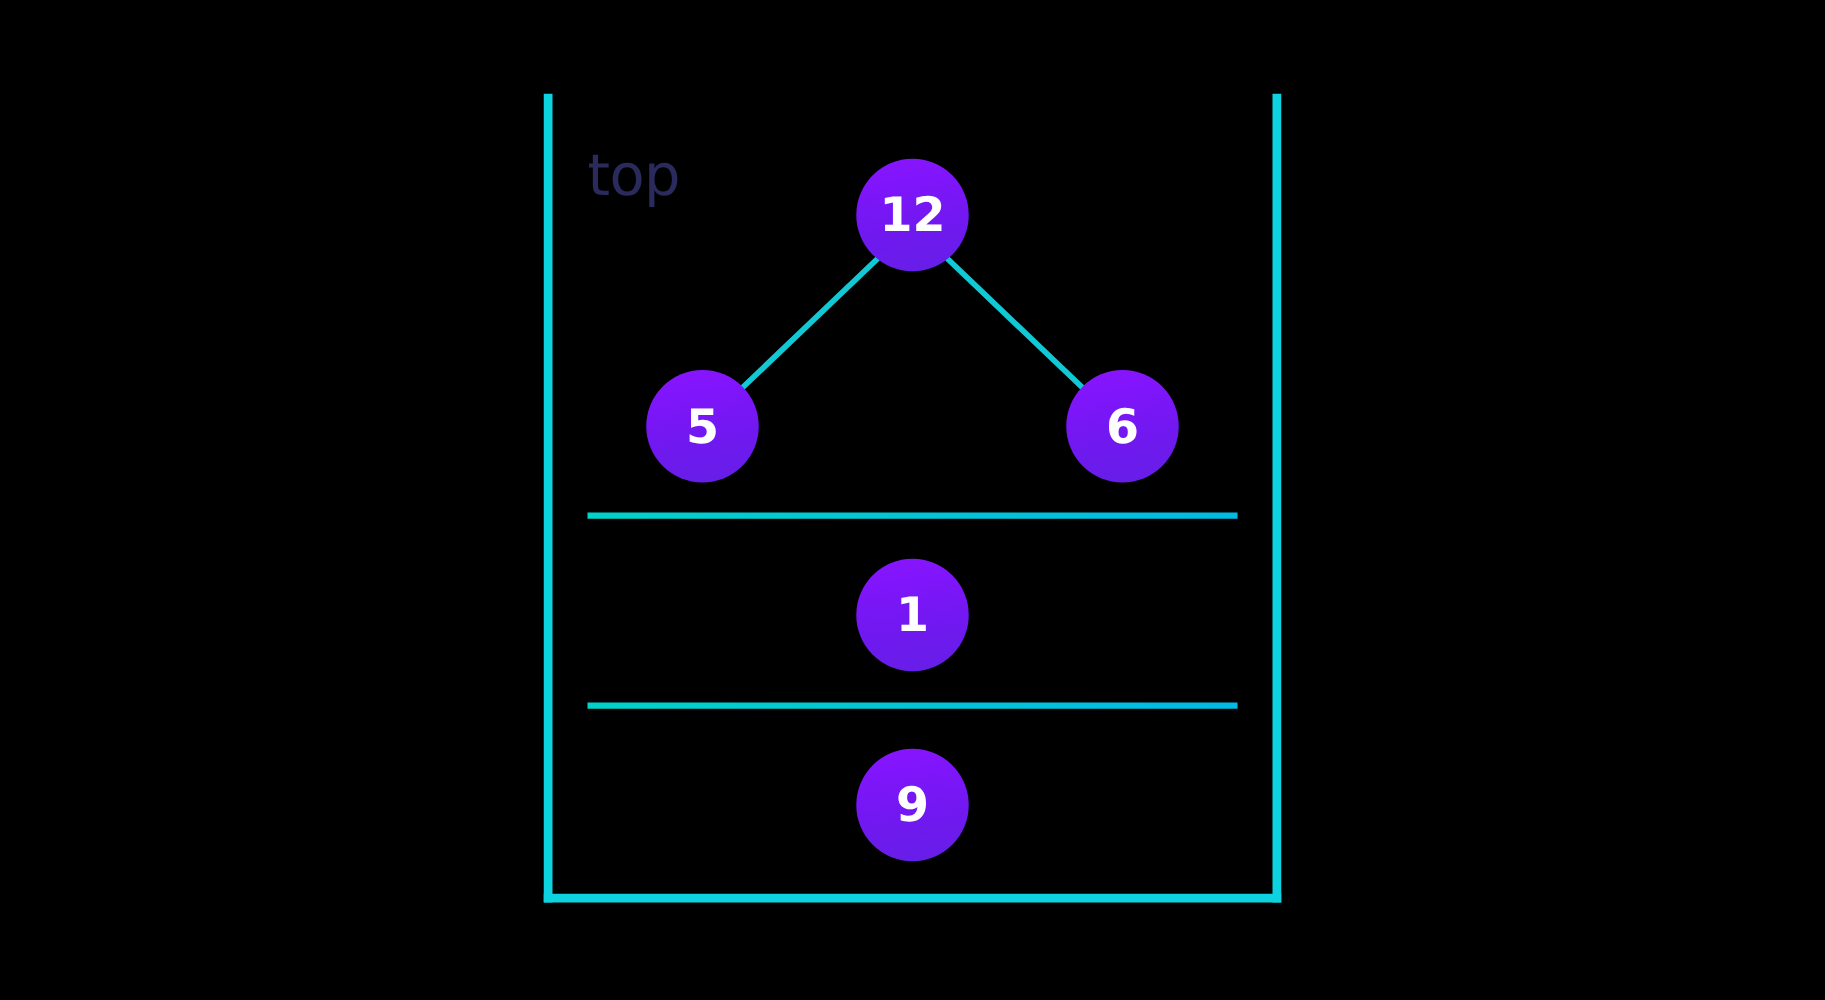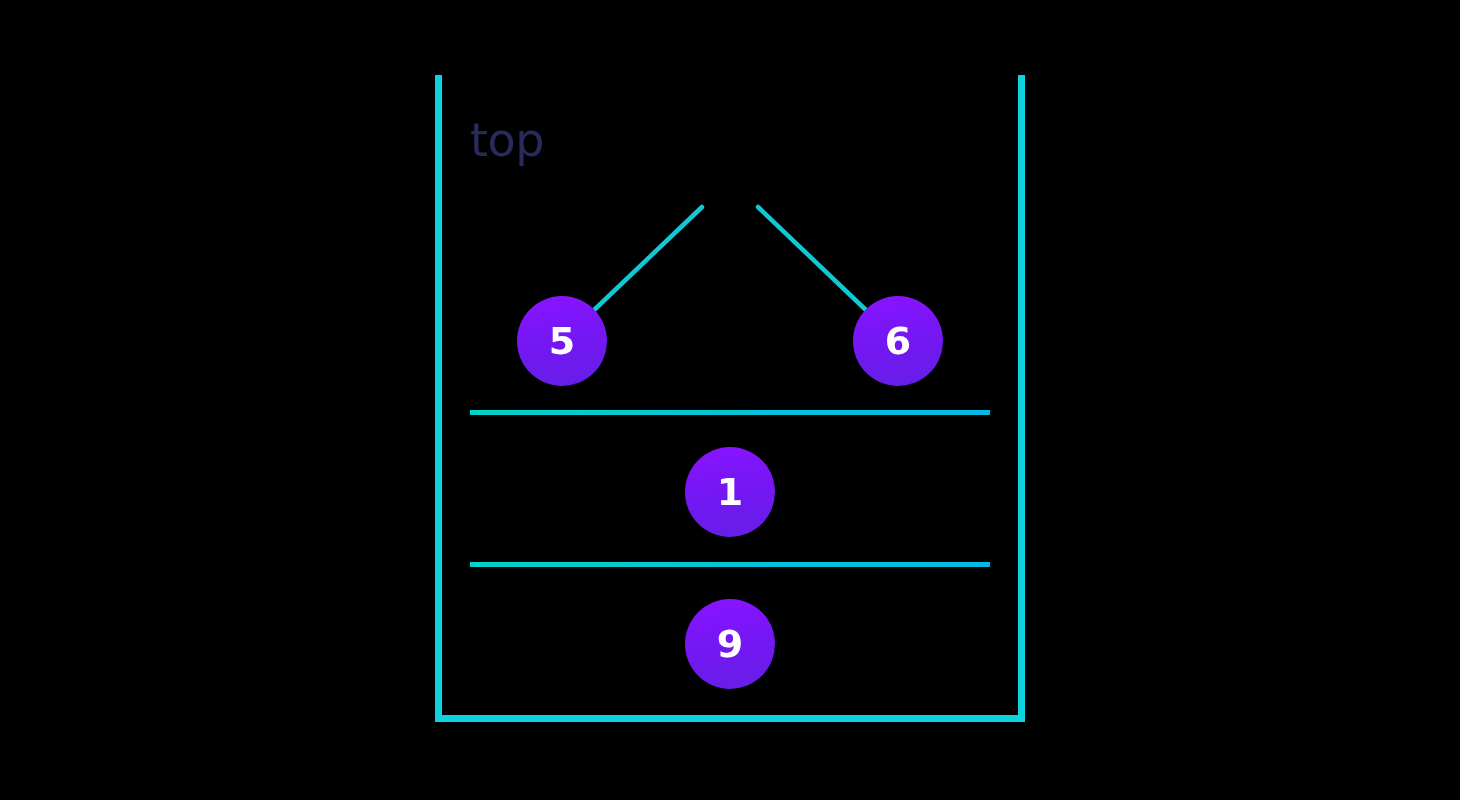--- a/index.html
+++ b/index.html
@@ -101,20 +101,23 @@
   <div class="top-label" style="color: rgb(42, 42, 92);">top</div>
 
   <div class="divider d1" style="left: 470px; top: 410px; width: 520px; background: linear-gradient(90deg, rgb(0, 211, 201) 0%, rgb(0, 187, 228) 100%);"></div>
   <div class="divider d2" style="left: 470px; top: 562px; width: 520px; background: linear-gradient(90deg, rgb(0, 211, 201) 0%, rgb(0, 187, 228) 100%);"></div>
 
   <svg id="edges" viewBox="0 0 1460 800" xmlns="http://www.w3.org/2000/svg">
     <line id="edge-0" stroke="#11c9d4" stroke-width="4.5" stroke-linecap="round" x1="702" y1="207" x2="592" y2="312"></line>
     <line id="edge-1" stroke="#11c9d4" stroke-width="4.5" stroke-linecap="round" x1="758" y1="207" x2="868" y2="312"></line>
   </svg>
 
+  <div class="node" id="node-n12" style="width: 90px; height: 90px; left: 685px; top: 127px;">
+    <span>12</span>
+  </div>
   <div class="node" id="node-n5" style="width: 90px; height: 90px; left: 517px; top: 296px;">
     <span>5</span>
   </div>
   <div class="node" id="node-n6" style="width: 90px; height: 90px; left: 853px; top: 296px;">
     <span>6</span>
   </div>
 
   <div class="node" id="node-s1" style="width: 90px; height: 90px; left: 685px; top: 447px;">
     <span>1</span>
   </div>

